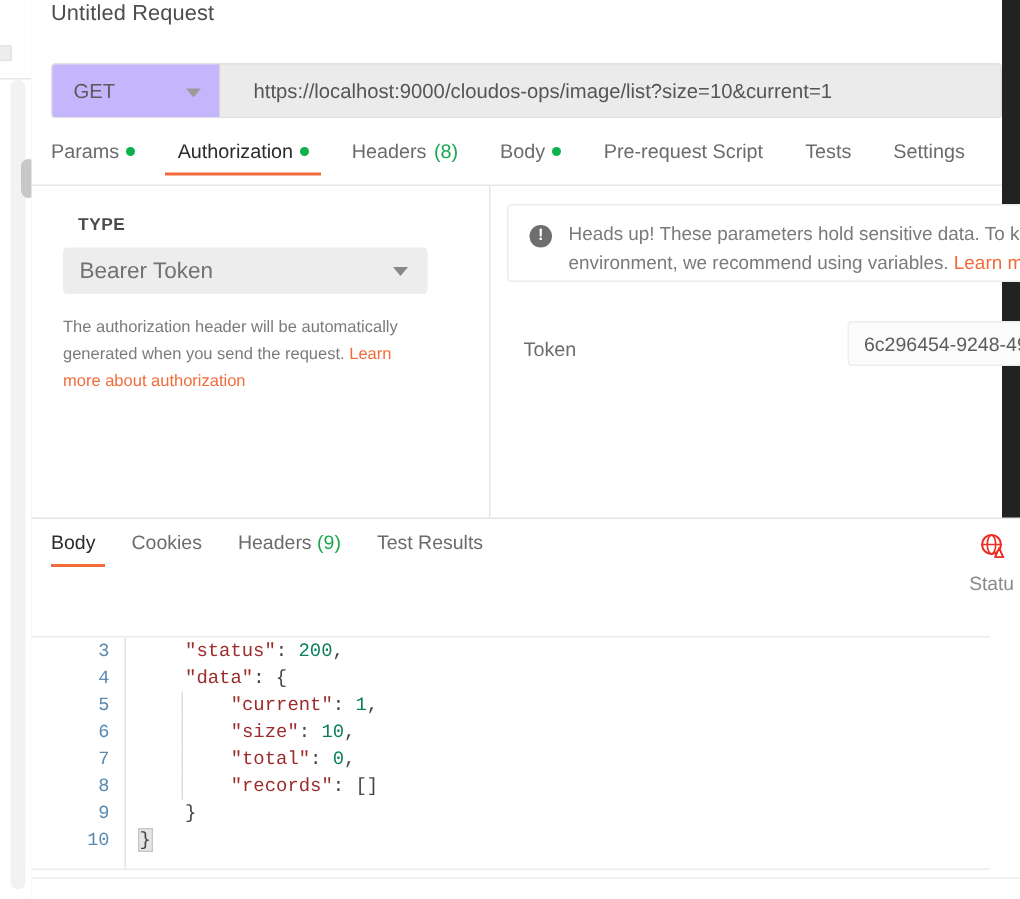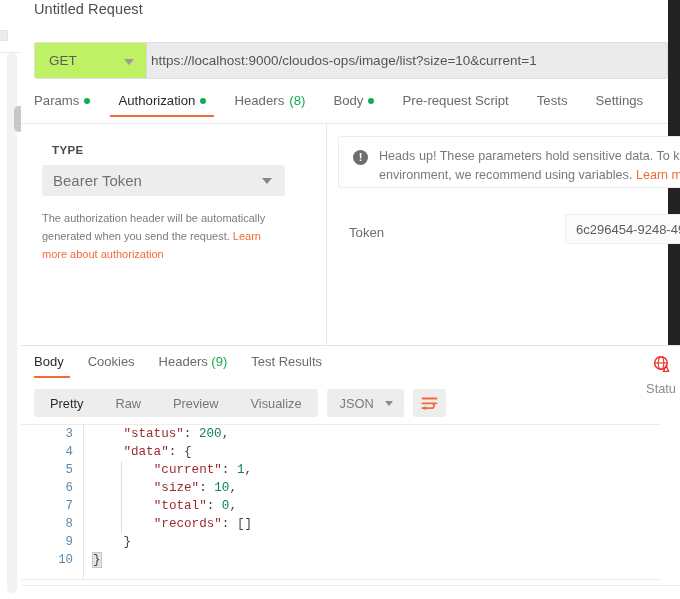--- a/index.html
+++ b/index.html
@@ -84,21 +84,21 @@
   
   #url-row {
     position: absolute;
     left: 13px; top: 42px;
     width: 634px; height: 37px;
   }
   #method-select {
     position: absolute;
     left: 0; top: 0;
     width: 112px; height: 37px;
-    background: #bef264;
+    background: #c4b5fd;
     border: 1px solid #e0e0e0;
     border-right: none;
     border-radius: 3px 0 0 3px;
     box-sizing: border-box;
   }
   #method-label {
     position: absolute;
     left: 14px; top: 10px;
     font-size: 13.5px;
     color: #5b5b5b;
@@ -116,21 +116,21 @@
     left: 112px; top: 0;
     width: 522px; height: 37px;
     background: #ebebeb;
     border: 1px solid #e0e0e0;
     border-left: 1px solid #d8d8d8;
     border-radius: 0 3px 3px 0;
     box-sizing: border-box;
   }
   #url-text {
     position: absolute;
-    left: 4px; top: 10px;
+    left: 22px; top: 10px;
     font-size: 13.5px;
     color: #555555;
     white-space: nowrap;
   }
 
   
   #req-tabs {
     position: absolute;
     left: 13px; top: 93px;
     height: 31px;
@@ -566,41 +566,20 @@
       <svg width="17" height="17" viewBox="0 0 17 17">
         <circle cx="8" cy="8" r="6.3" fill="none" stroke="#ee2b24" stroke-width="1.4"></circle>
         <ellipse cx="8" cy="8" rx="2.8" ry="6.3" fill="none" stroke="#ee2b24" stroke-width="1.1"></ellipse>
         <line x1="1.7" y1="8" x2="14.3" y2="8" stroke="#ee2b24" stroke-width="1.1"></line>
         <path d="M10.4 16.4 L13.1 10.4 L15.8 16.4 Z" fill="#ffffff" stroke="#ee2b24" stroke-width="1.3" stroke-linejoin="round"></path>
       </svg>
     </span>
     <span id="status-text">Statu</span>
   </div>
 
-  <div id="view-toolbar">
-    <div id="view-modes">
-        <div class="vmode active">Pretty</div>
-        <div class="vmode">Raw</div>
-        <div class="vmode">Preview</div>
-        <div class="vmode">Visualize</div>
-      </div>
-    <div id="lang-select">
-      <span id="lang-label">JSON</span>
-      <span id="lang-caret"></span>
-    </div>
-    <div id="wrap-btn">
-      <svg width="17" height="15" viewBox="0 0 17 15">
-        <line x1="1.5" y1="2.5" x2="15.5" y2="2.5" stroke="#f26b3a" stroke-width="1.8" stroke-linecap="round"></line>
-        <line x1="1.5" y1="7.3" x2="15.5" y2="7.3" stroke="#f26b3a" stroke-width="1.8" stroke-linecap="round"></line>
-        <path d="M1.5 12.1 H11.5" stroke="#f26b3a" stroke-width="1.8" stroke-linecap="round"></path>
-        <path d="M11.5 7.3 a2.6 2.6 0 0 1 0 4.8" fill="none" stroke="#f26b3a" stroke-width="1.8"></path>
-        <path d="M4.6 10.0 L1.4 12.1 L4.6 14.2 Z" fill="#f26b3a"></path>
-      </svg>
-    </div>
-  </div>
 </div>
 
 <div id="code-area">
   <div id="code-gutter-line"></div>
   <div id="code-rows">
       <div class="code-row"><span class="ln">3</span><span class="code-txt" style="left: 102.4px;"><span class="jkey">"status"</span><span class="jpunc">: </span><span class="jnum">200</span><span class="jpunc">,</span></span></div>
       <div class="code-row"><span class="ln">4</span><span class="code-txt" style="left: 102.4px;"><span class="jkey">"data"</span><span class="jpunc">: </span><span class="jpunc">{</span></span></div>
       <div class="code-row"><span class="ln">5</span><span class="indent-guide" style="left: 100.4px; top: 0px; height: 18px;"></span><span class="code-txt" style="left: 132.8px;"><span class="jkey">"current"</span><span class="jpunc">: </span><span class="jnum">1</span><span class="jpunc">,</span></span></div>
       <div class="code-row"><span class="ln">6</span><span class="indent-guide" style="left: 100.4px; top: 0px; height: 18px;"></span><span class="code-txt" style="left: 132.8px;"><span class="jkey">"size"</span><span class="jpunc">: </span><span class="jnum">10</span><span class="jpunc">,</span></span></div>
       <div class="code-row"><span class="ln">7</span><span class="indent-guide" style="left: 100.4px; top: 0px; height: 18px;"></span><span class="code-txt" style="left: 132.8px;"><span class="jkey">"total"</span><span class="jpunc">: </span><span class="jnum">0</span><span class="jpunc">,</span></span></div>

